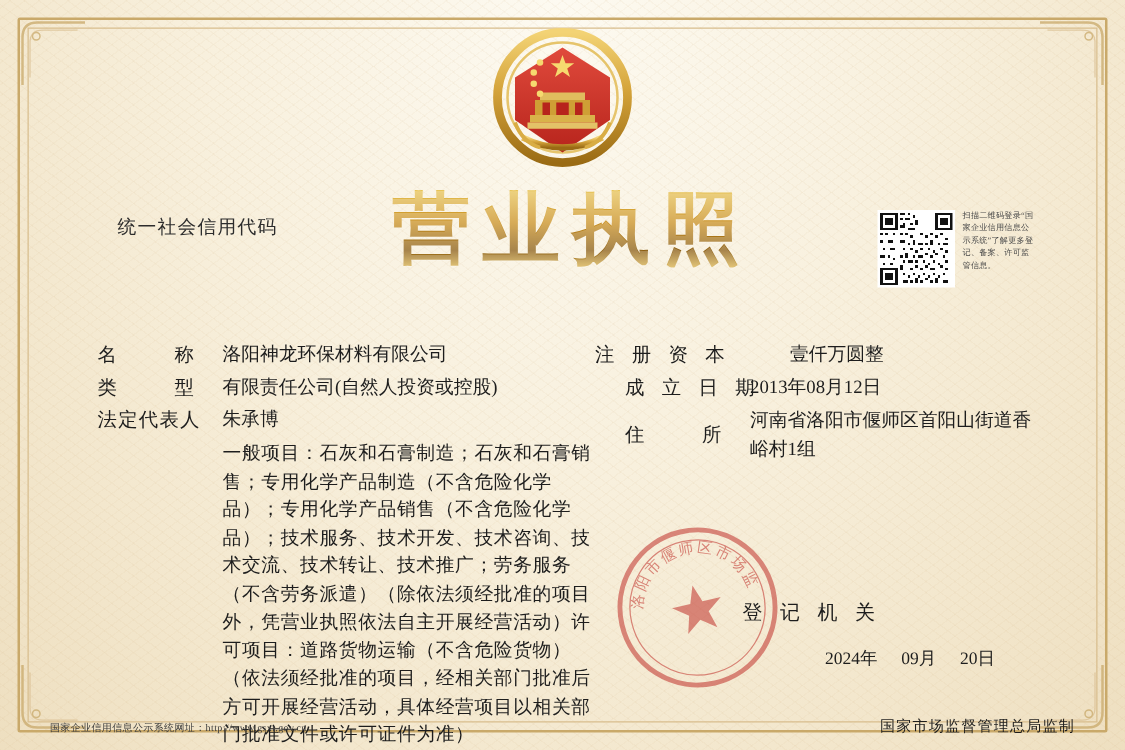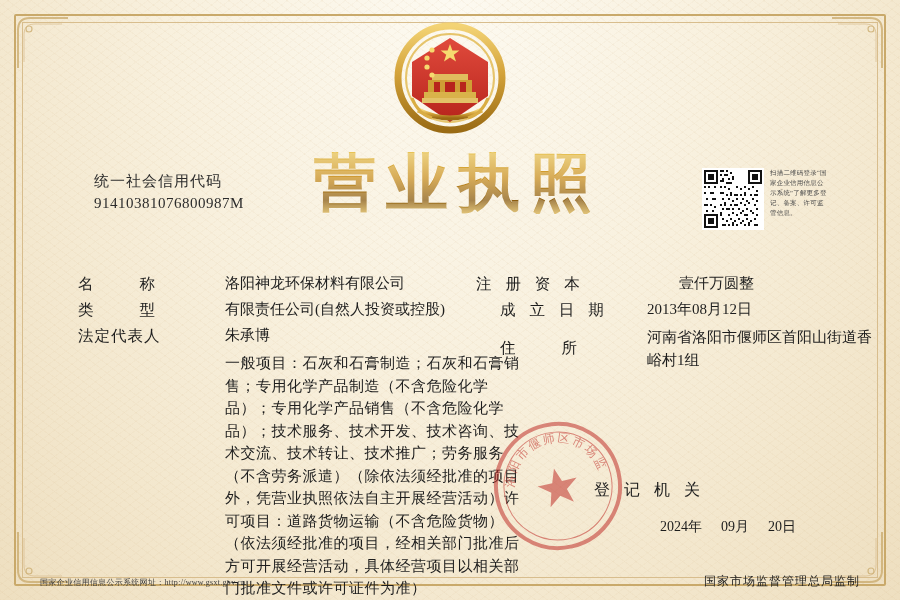--- a/index.html
+++ b/index.html
@@ -134,21 +134,20 @@
     font-size: 15.5px;
     color: #1d1d1d;
     letter-spacing: 5px;
     white-space: nowrap;
   }
   .field-value {
     position: absolute;
     font-size: 15px;
     color: #1d1d1d;
     white-space: nowrap;
-    margin-left: 47px;
   }
   .field-value.wrap {
     white-space: normal;
     line-height: 1.5;
     letter-spacing: .5px;
   }
 
   #lbl-name   { left: 78px;  top: 274px; }
   #val-name   { left: 178px; top: 274px; }
   #lbl-type   { left: 78px;  top: 300px; }
@@ -290,21 +289,20 @@
       <path d="M30 92 Q62 108 94 92" fill="none" stroke="url(#gold1)" stroke-width="5"></path>
       <path d="M24 80 Q30 96 44 100" fill="none" stroke="#d9ad44" stroke-width="3"></path>
       <path d="M100 80 Q94 96 80 100" fill="none" stroke="#d9ad44" stroke-width="3"></path>
     </svg>
   </div>
 
   <div id="title">营业执照</div>
 
   <div id="credit">
     <div class="label">统一社会信用代码</div>
-    <div class="code">91410381076800987M</div>
   </div>
 
   <div id="qr-area">
     <div id="qr">
       <svg width="58" height="58" viewBox="0 0 29 29" shape-rendering="crispEdges">
         <rect width="29" height="29" fill="#fff"></rect>
         <g fill="#111">
           <rect x="0" y="0" width="7" height="7"></rect>
             <rect x="1" y="1" width="5" height="5" fill="#fff"></rect>
             <rect x="2" y="2" width="3" height="3"></rect>

